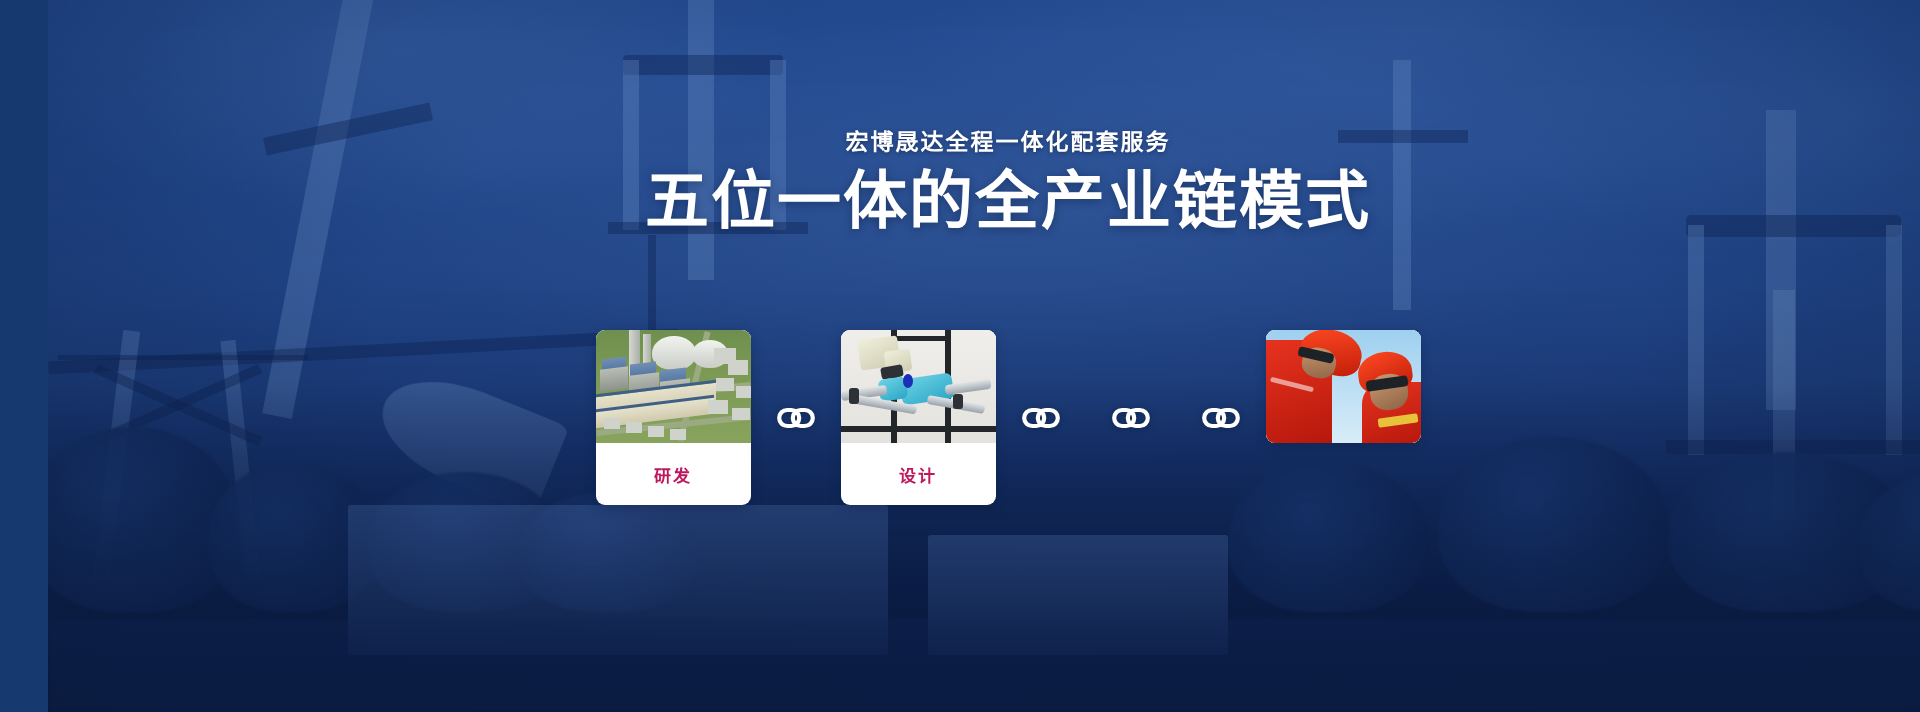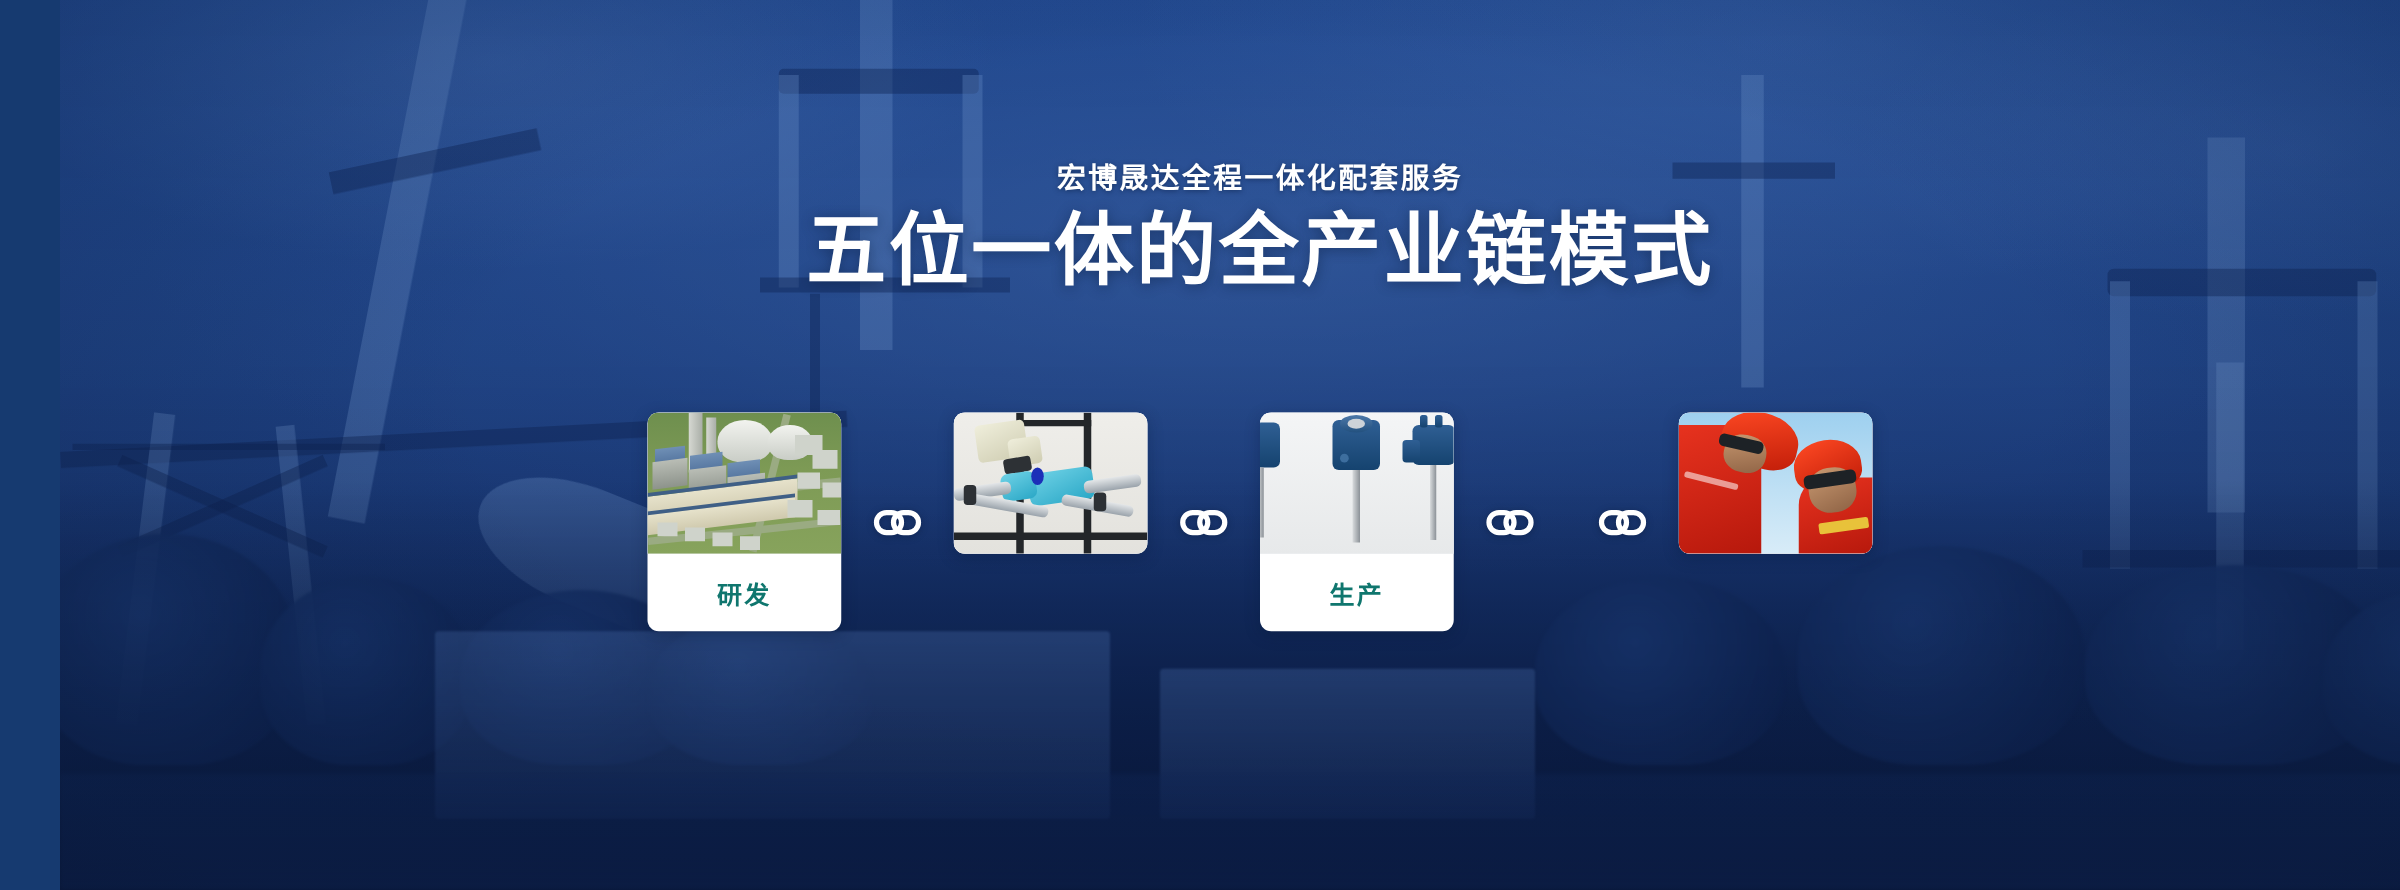--- a/index.html
+++ b/index.html
@@ -72,21 +72,21 @@
 
   .card{
     width:155px;background:#ffffff;border-radius:9px;
     box-shadow:0 3px 12px rgba(6,22,52,.30);
     overflow:hidden;flex:0 0 auto;
     display:flex;flex-direction:column;
   }
   .card-img{width:100%;height:113px;position:relative;overflow:hidden;background:#eceff2;}
   .card-label{
     height:62px;display:flex;align-items:center;justify-content:center;
-    color:#0f766e;font-size:20px;font-weight:bold;letter-spacing:2px;
+    color:#be185d;font-size:17px;font-weight:bold;letter-spacing:2px;
     font-family:"DejaVu Sans","Liberation Sans",sans-serif;
   }
 
   .connector{width:90px;height:175px;display:flex;align-items:center;justify-content:center;flex:0 0 auto;}
   .chain-ico{display:block;filter:drop-shadow(0 1px 3px rgba(6,22,52,.45));}
 
   
   
   .art-plant{position:absolute;inset:0;background:linear-gradient(180deg,#6e8f4e 0%,#7d9a55 40%,#87a35c 100%);}
   .art-plant .dome{position:absolute;border-radius:50% 50% 45% 45%;background:linear-gradient(180deg,#f2f3ef,#c9cdc6);}
@@ -251,50 +251,32 @@
             <div class="body" style="left:38px;top:48px;width:28px;height:22px;transform:rotate(-8deg);"></div>
             <div class="blu" style="left:62px;top:44px;width:10px;height:14px;"></div>
             <div class="pipe" style="left:0;top:58px;width:46px;height:10px;transform:rotate(-8deg);"></div>
             <div class="pipe" style="left:104px;top:52px;width:46px;height:10px;transform:rotate(-8deg);"></div>
             <div class="pipe" style="left:12px;top:70px;width:64px;height:9px;transform:rotate(10deg);"></div>
             <div class="pipe" style="left:86px;top:70px;width:58px;height:9px;transform:rotate(10deg);"></div>
             <div class="dark" style="left:8px;top:58px;width:10px;height:16px;"></div>
             <div class="dark" style="left:112px;top:64px;width:10px;height:15px;"></div>
           </div>
         </div>
+        <div class="card-label">设计</div>
       </div>
 
       <div class="connector">
         <svg class="chain-ico" width="40" height="26" viewBox="0 0 40 26">
           <g fill="none" stroke="#ffffff" stroke-width="4.2" stroke-linecap="round">
             <rect x="3.2" y="5" width="20" height="16" rx="8"></rect>
             <rect x="16.8" y="5" width="20" height="16" rx="8"></rect>
           </g>
         </svg>
       </div>
 
-      <div class="card">
-        <div class="card-img">
-          <div class="art-sensor">
-            <div class="head" style="left:-14px;top:8px;width:30px;height:36px;"></div>
-            <div class="rod" style="left:-2px;top:44px;width:5px;height:56px;"></div>
-            <div class="head" style="left:58px;top:6px;width:38px;height:40px;"></div>
-            <div class="cap" style="left:64px;top:2px;width:26px;height:14px;"></div>
-            <div class="hole" style="left:70px;top:5px;width:14px;height:8px;"></div>
-            <div class="hole" style="left:64px;top:33px;width:7px;height:7px;background:#3d6e9e;"></div>
-            <div class="rod" style="left:74px;top:46px;width:6px;height:58px;"></div>
-            <div class="head" style="left:122px;top:10px;width:34px;height:32px;border-radius:5px;"></div>
-            <div class="head" style="left:114px;top:22px;width:14px;height:18px;border-radius:3px;"></div>
-            <div class="rod" style="left:136px;top:42px;width:5px;height:60px;"></div>
-            <div class="head" style="left:128px;top:2px;width:6px;height:10px;border-radius:2px;"></div>
-            <div class="head" style="left:140px;top:2px;width:6px;height:10px;border-radius:2px;"></div>
-          </div>
-        </div>
-        <div class="card-label">生产</div>
-      </div>
 
       <div class="connector">
         <svg class="chain-ico" width="40" height="26" viewBox="0 0 40 26">
           <g fill="none" stroke="#ffffff" stroke-width="4.2" stroke-linecap="round">
             <rect x="3.2" y="5" width="20" height="16" rx="8"></rect>
             <rect x="16.8" y="5" width="20" height="16" rx="8"></rect>
           </g>
         </svg>
       </div>
 

